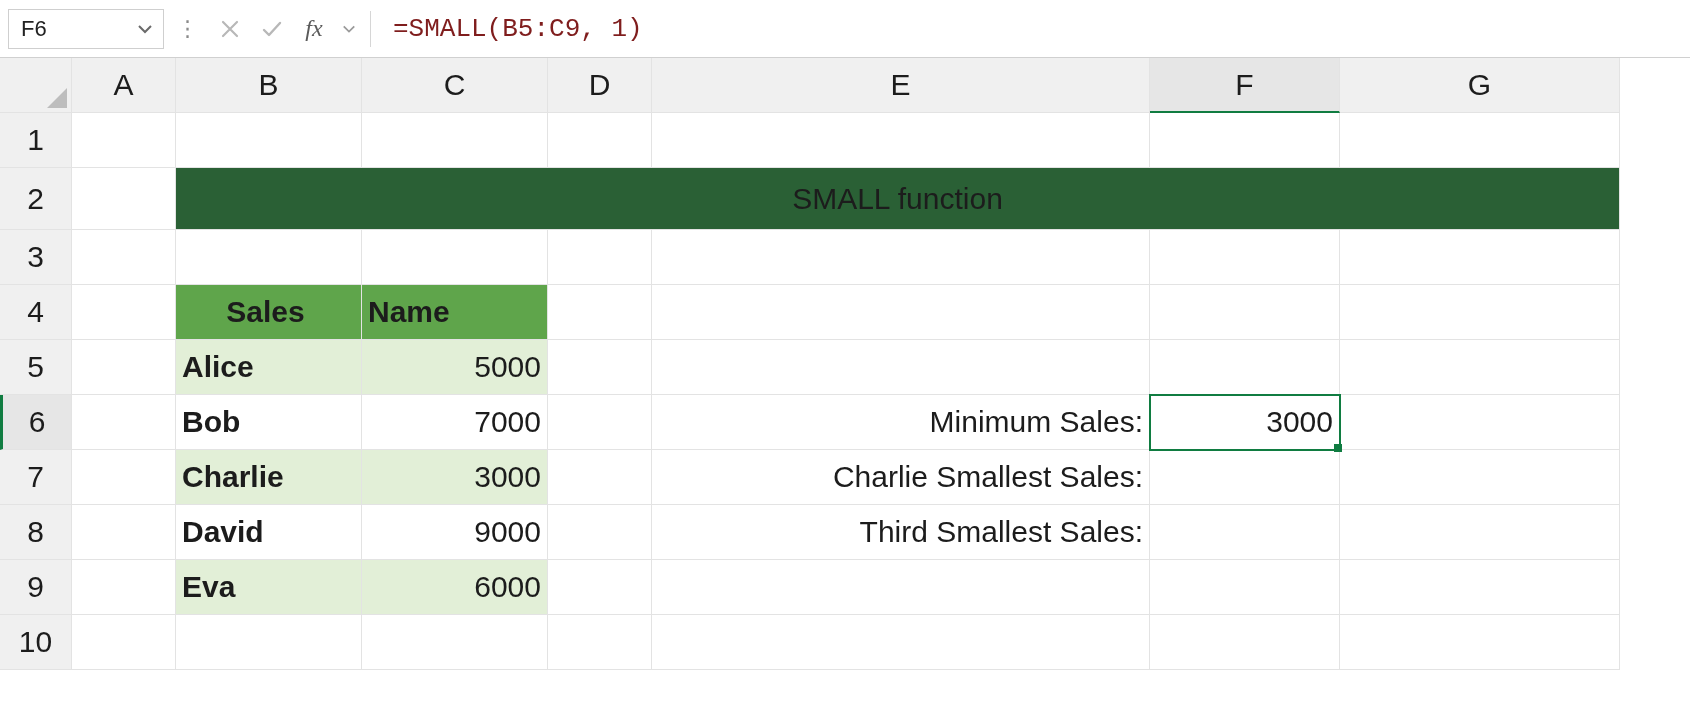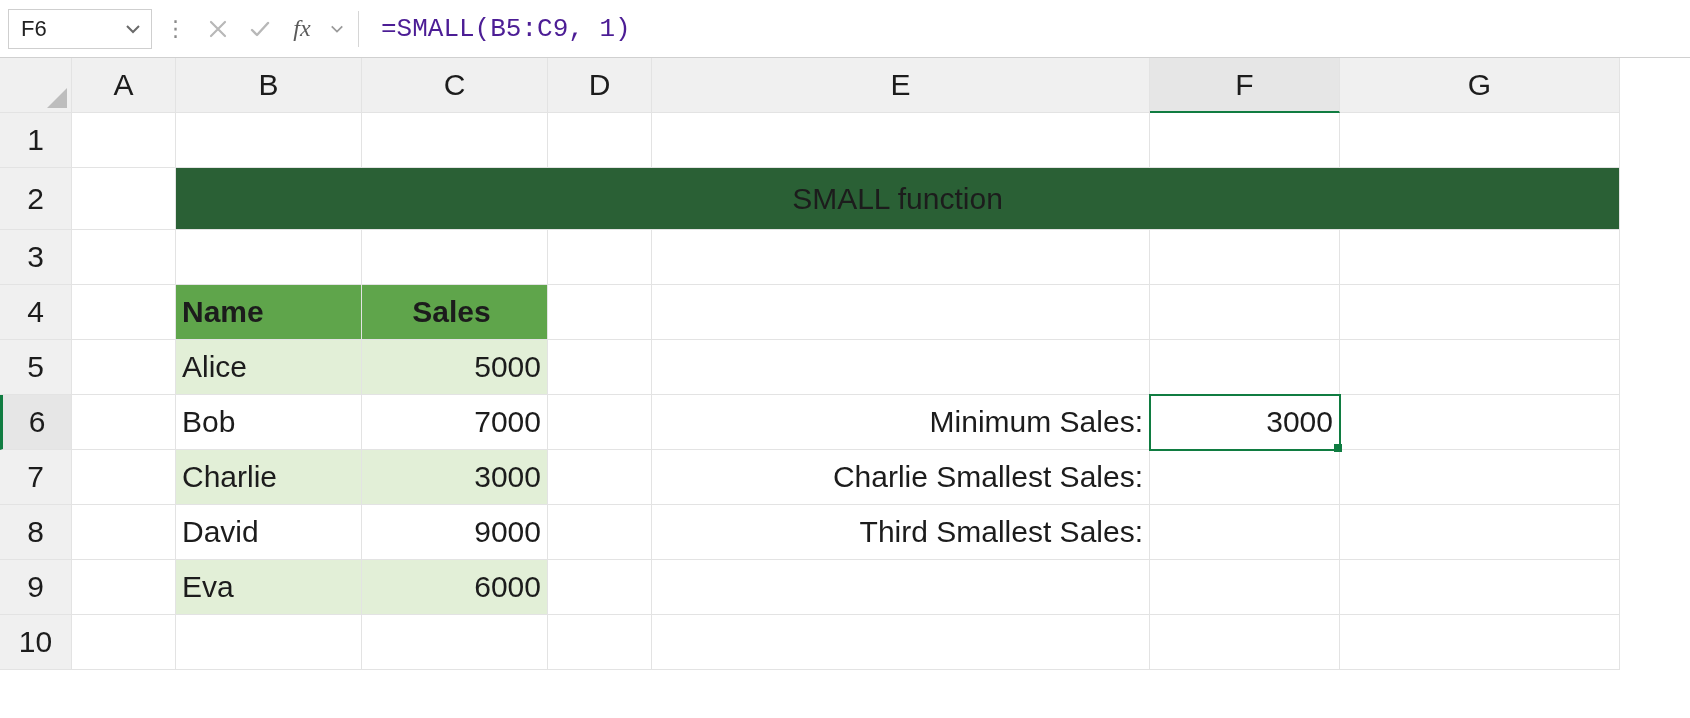--- a/index.html
+++ b/index.html
@@ -15,21 +15,21 @@
     .formula-bar {
       height: 58px;
       display: flex;
       align-items: center;
       background: #ffffff;
       border-bottom: 1px solid #d0d0d0;
       padding: 0 8px;
       gap: 6px;
     }
     .name-box {
-      width: 144px;
+      width: 156px;
       height: 40px;
       border: 1px solid #cfcfcf;
       background: #fff;
       display: flex;
       align-items: center;
       padding: 0 12px;
       font-size: 22px;
       color: #222;
       position: relative;
     }
@@ -64,21 +64,21 @@
       font-size: 24px;
       color: #5a5a5a;
       margin: 0 19px;
     }
     .formula-input {
       flex: 1;
       height: 40px;
       border: none;
       font-size: 26px;
       font-family: Consolas, "Courier New", monospace;
-      color: #4c1d95;
+      color: #7f1d1d;
       padding-left: 12px;
       background: transparent;
       outline: none;
     }
 
     
     .sheet {
       position: relative;
       display: grid;
       grid-template-columns: 72px 104px 186px 186px 104px 498px 190px 280px;
@@ -132,21 +132,21 @@
       background: #e6e6e6;
       border-left: 3px solid #107c41;
     }
     .col-header.active {
       background: #e6e6e6;
       border-bottom: 2px solid #107c41;
     }
 
     
     .num { justify-content: flex-end; padding-right: 10px; }
-    .txt { justify-content: flex-start; padding-left: 10px; }
+    .txt { justify-content: flex-start; padding-left: 10px; font-weight: bold; }
     .rtxt { justify-content: flex-end; padding-right: 8px; }
 
     
     .title-banner {
       background: #2a6035;
       color: #ffffff;
       justify-content: center;
       font-size: 32px;
       grid-column: 3 / 9; 
       border: none;
@@ -249,22 +249,22 @@
   <div class="empty"></div>
   <div class="empty"></div>
   <div class="empty"></div>
   <div class="empty"></div>
   <div class="empty"></div>
   <div class="empty"></div>
   <div class="empty"></div>
 
   <div class="row-header">4</div>
   <div class="empty"></div>
+  <div class="tbl-head center">Sales</div>
   <div class="tbl-head txt">Name</div>
-  <div class="tbl-head center">Sales</div>
   <div class="empty"></div>
   <div class="empty"></div>
   <div class="empty"></div>
   <div class="empty"></div>
 
   <div class="row-header">5</div>
   <div class="empty"></div>
   <div class="band-light txt">Alice</div>
   <div class="band-light num">5000</div>
   <div class="empty"></div>

